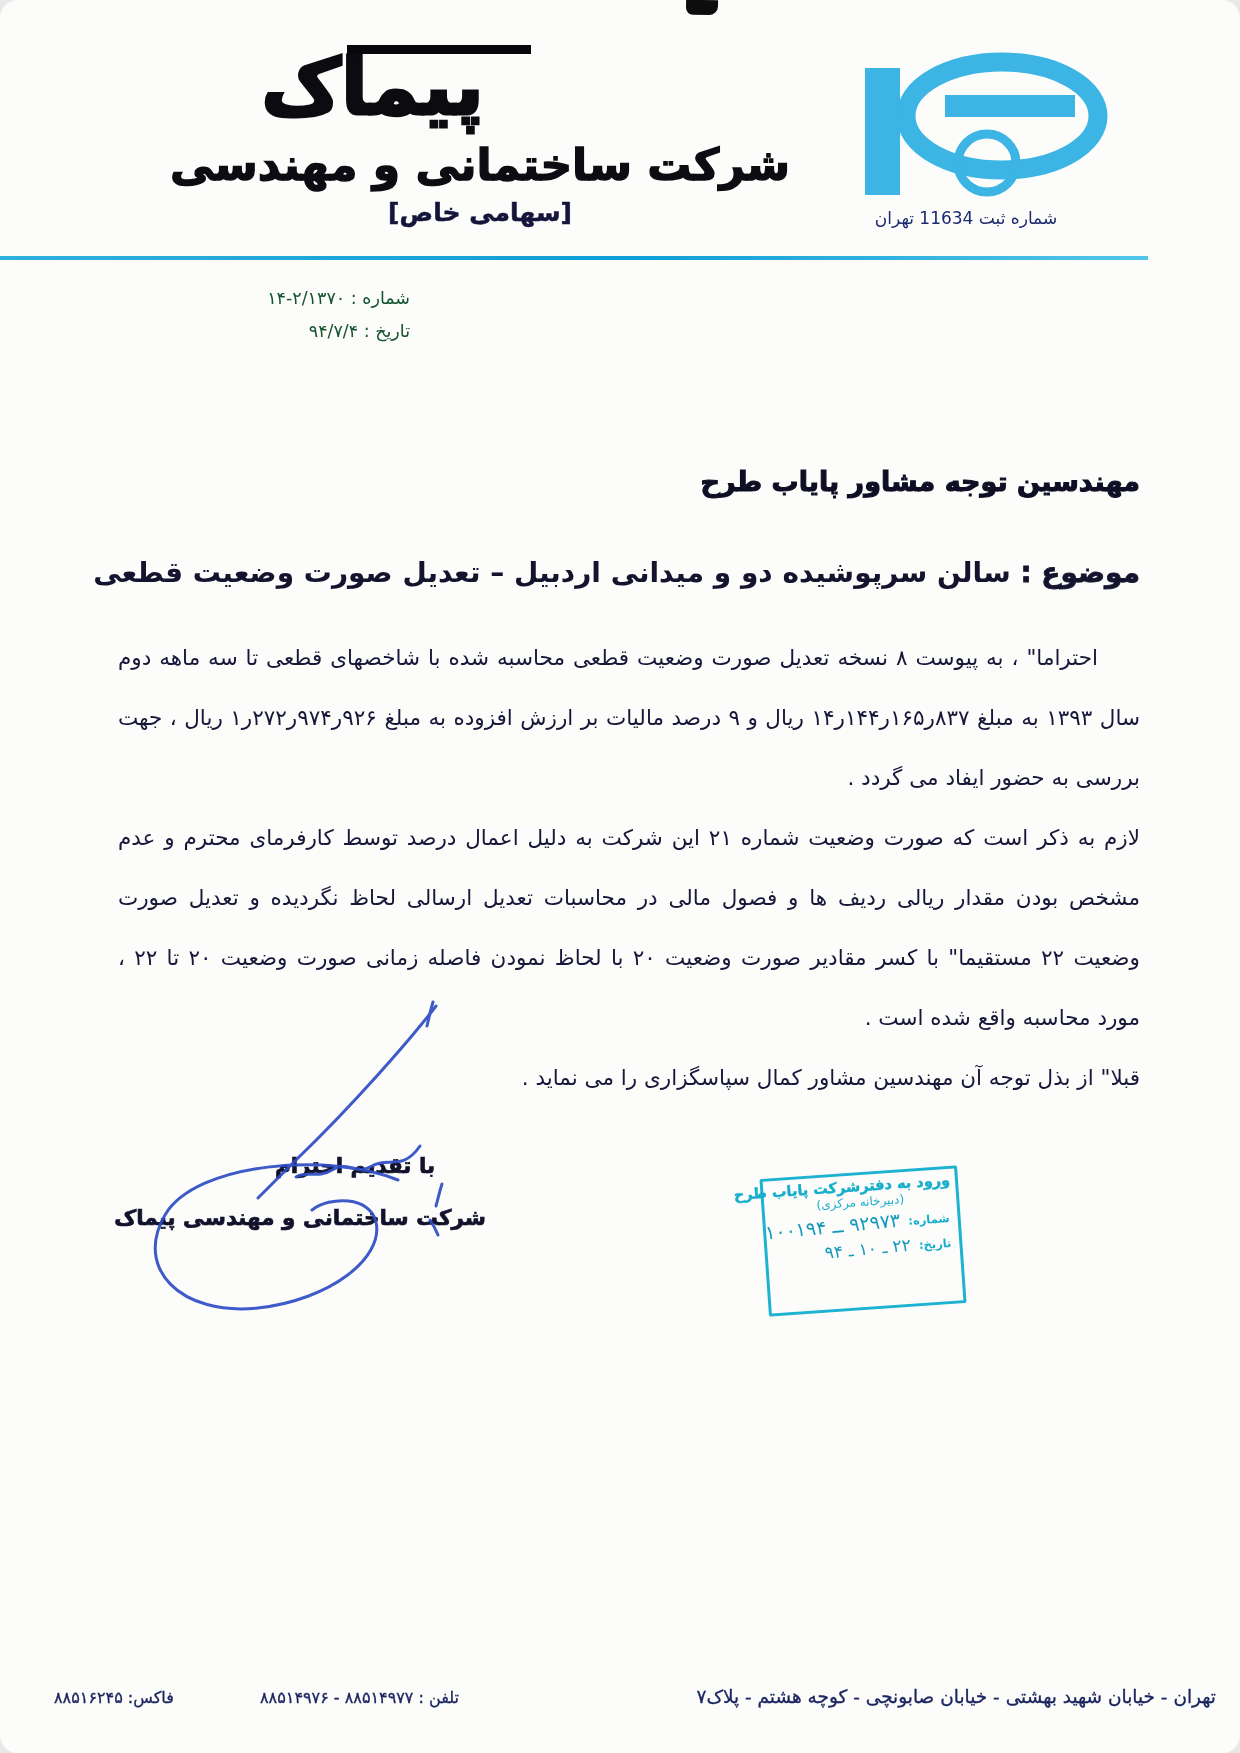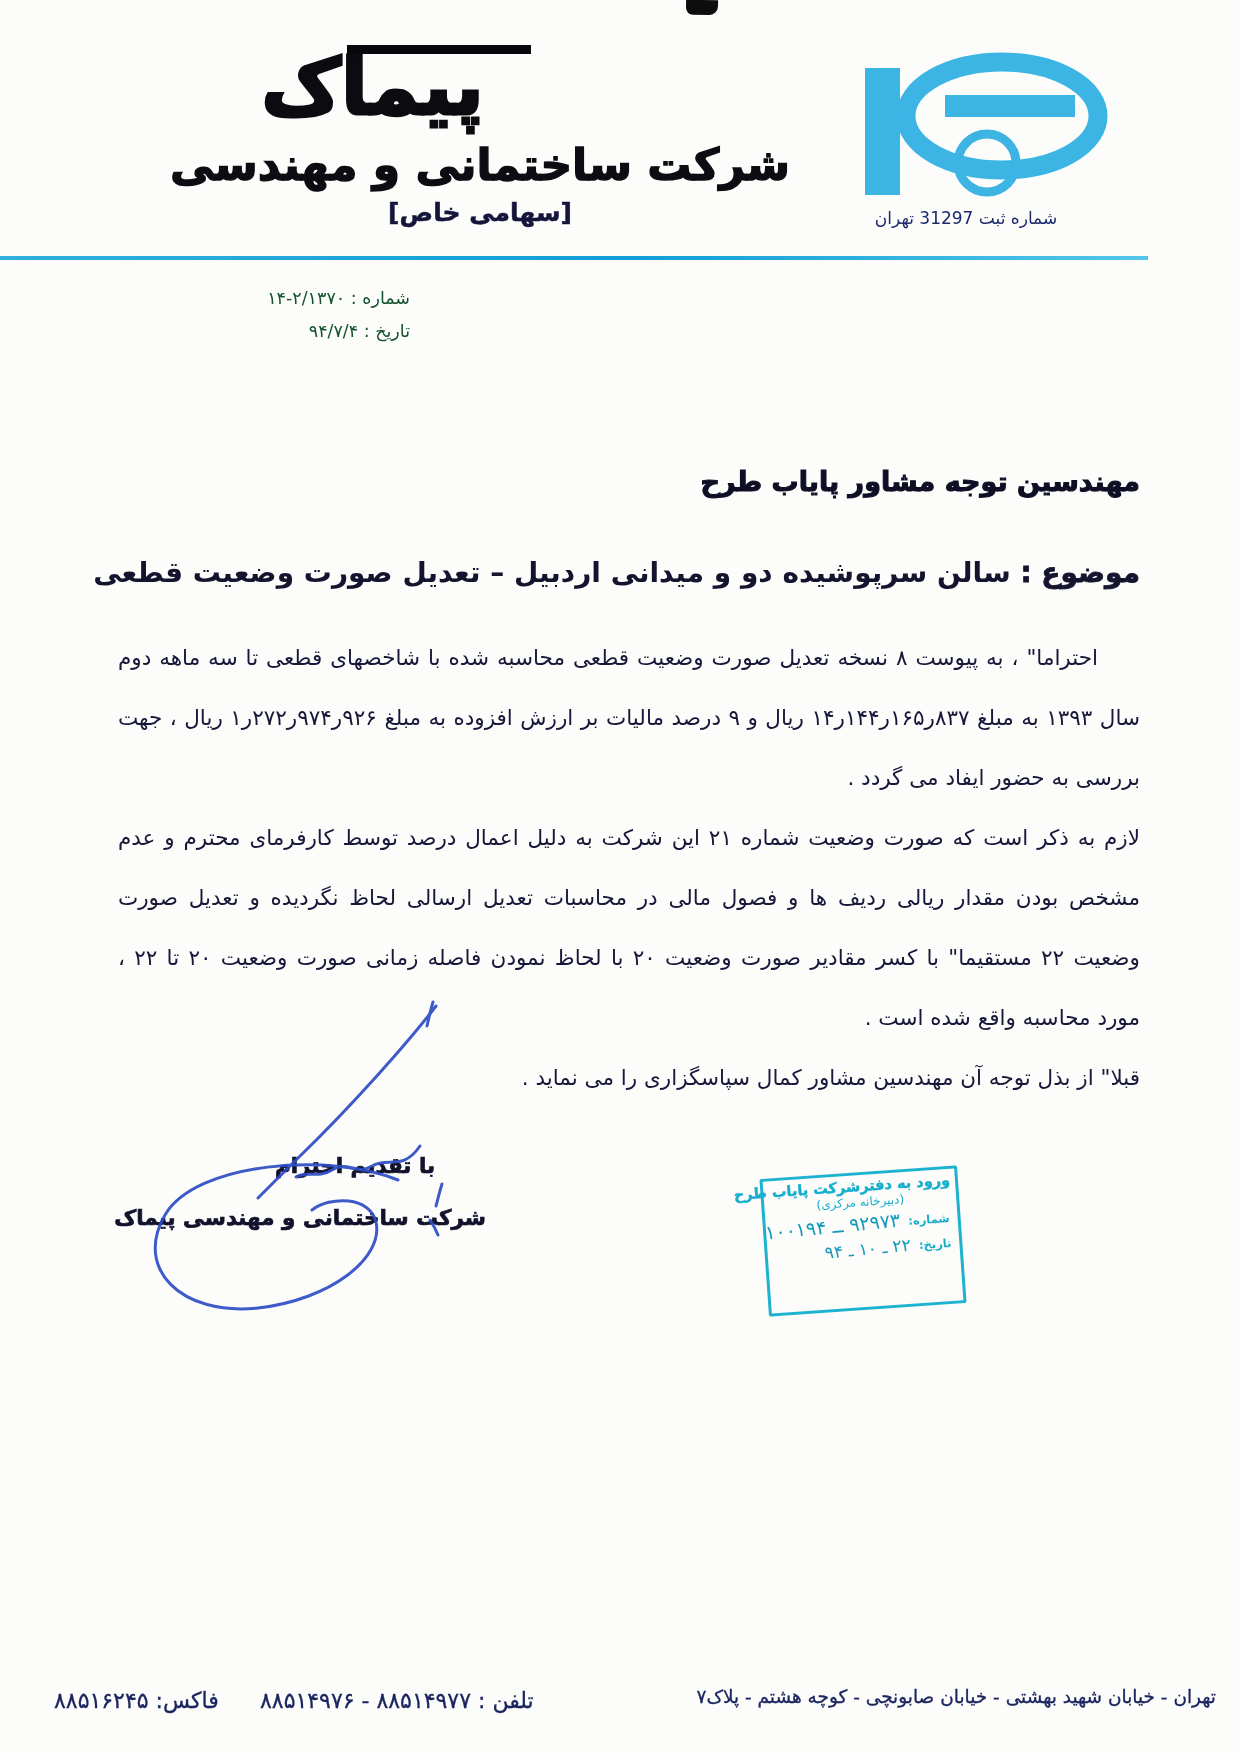--- a/index.html
+++ b/index.html
@@ -1,19 +1,19 @@
 <!DOCTYPE html>
 <html lang="fa"><head>
 <meta charset="utf-8">
 <style>
   html,body{margin:0;padding:0;background:#e8e8e8;}
   .page{
     position:relative; width:1240px; height:1753px; margin:0 auto;
     background:#fcfcfa; overflow:hidden; direction:rtl;
-    font-family:"DejaVu Sans", sans-serif; color:#17173a;
+    font-family:"DejaVu Sans", sans-serif; color:#17173a;border-radius:18px;
   }
   .abs{position:absolute;}
   .ltr{direction:ltr; unicode-bidi:bidi-override; display:inline-block;}
 
   
   .scan-blob{left:686px; top:0; width:32px; height:15px; background:#0d0d0d;
     border-radius:0 0 9px 7px; transform:rotate(1deg);}
 
   
   .wordmark-bar{left:347px; top:45px; width:184px; height:9px; background:#08080c;}
@@ -61,21 +61,21 @@
     color:#17aecd; padding:3px 5px;}
   .stamp-title{font-size:14.5px; font-weight:bold; text-align:center;
     white-space:nowrap; -webkit-text-stroke:0.4px #17aecd;}
   .stamp-sub{font-size:12px; text-align:center; margin-top:1px;}
   .stamp-row{display:flex; align-items:center; gap:8px; margin-top:4px; padding:0 3px;}
   .stamp-row .slbl{font-size:11.5px; font-weight:bold; white-space:nowrap;}
   .hand{font-size:19px; color:#1499bd; transform:rotate(-1.5deg); letter-spacing:1px; white-space:nowrap;}
   .hand.date{font-size:17px;}
 
   
-  .footer-item{top:1686px; font-size:22px; color:#1b2560;
+  .footer-item{top:1686px; font-size:16px; color:#1b2560;
     -webkit-text-stroke:0.3px #1b2560; white-space:nowrap;}
   .footer-address{right:24px; font-size:18.5px;}
   .footer-phone{left:260px; top:1688px;}
   .footer-fax{left:54px; top:1688px;}
 </style>
 </head>
 <body>
 
 <div class="page">
 
@@ -86,21 +86,21 @@
   <div class="abs company-type">[سهامی خاص]</div>
   <div class="abs company-name">شرکت ساختمانی و مهندسی</div>
 
   <svg class="abs brand-svg" width="254" height="150" viewBox="0 0 254 150">
     <rect x="11" y="18" width="35" height="127" fill="#3cb4e4"></rect>
     <ellipse cx="148" cy="66" rx="96" ry="54" fill="none" stroke="#3cb4e4" stroke-width="19"></ellipse>
     <rect x="91" y="45" width="130" height="22" fill="#3cb4e4"></rect>
     <circle cx="133" cy="113" r="29" fill="none" stroke="#3cb4e4" stroke-width="9"></circle>
   </svg>
 
-  <div class="abs registration">شماره ثبت 31297 تهران</div>
+  <div class="abs registration">شماره ثبت 11634 تهران</div>
 
   <div class="abs rule"></div>
 
   <div class="abs meta">
     <div>
       <span class="lbl">شماره :</span>
       <span class="ltr">۱۴-۲/۱۳۷۰</span>
     </div>
     <div>
       <span class="lbl">تاریخ :</span>

